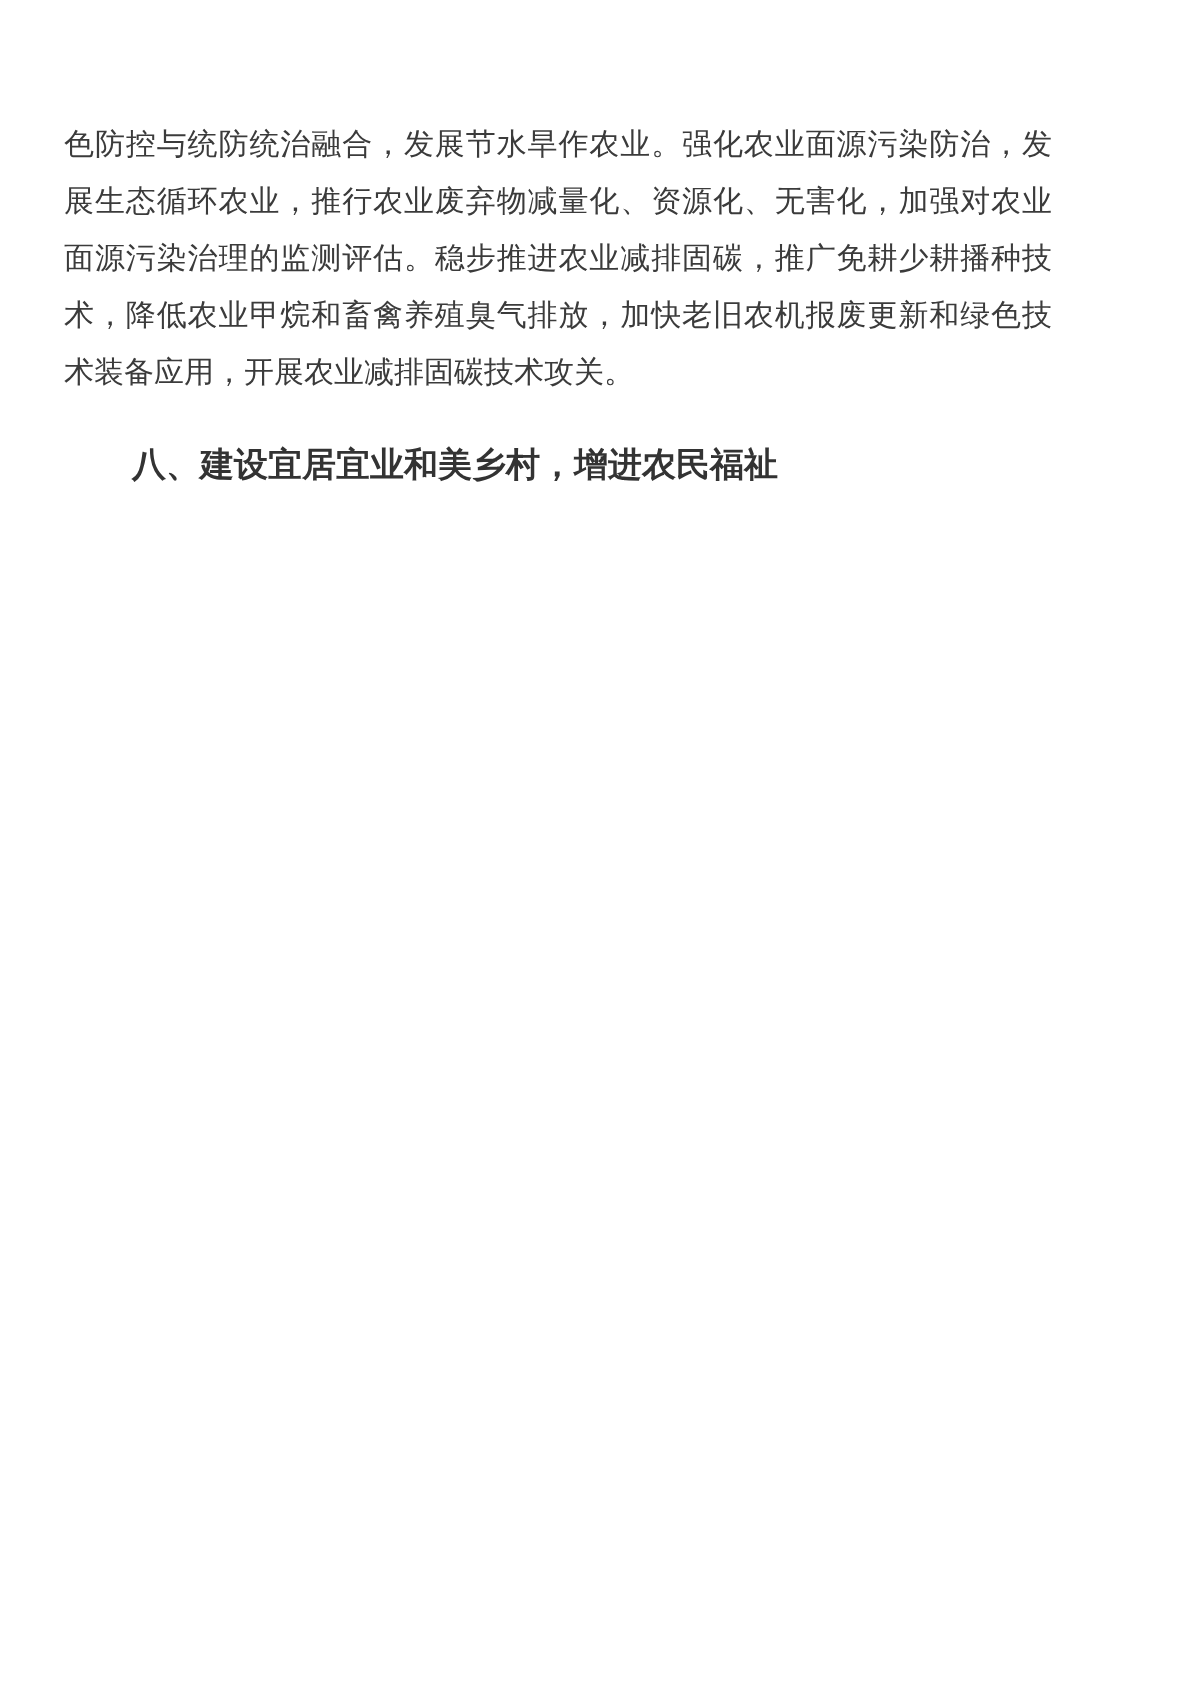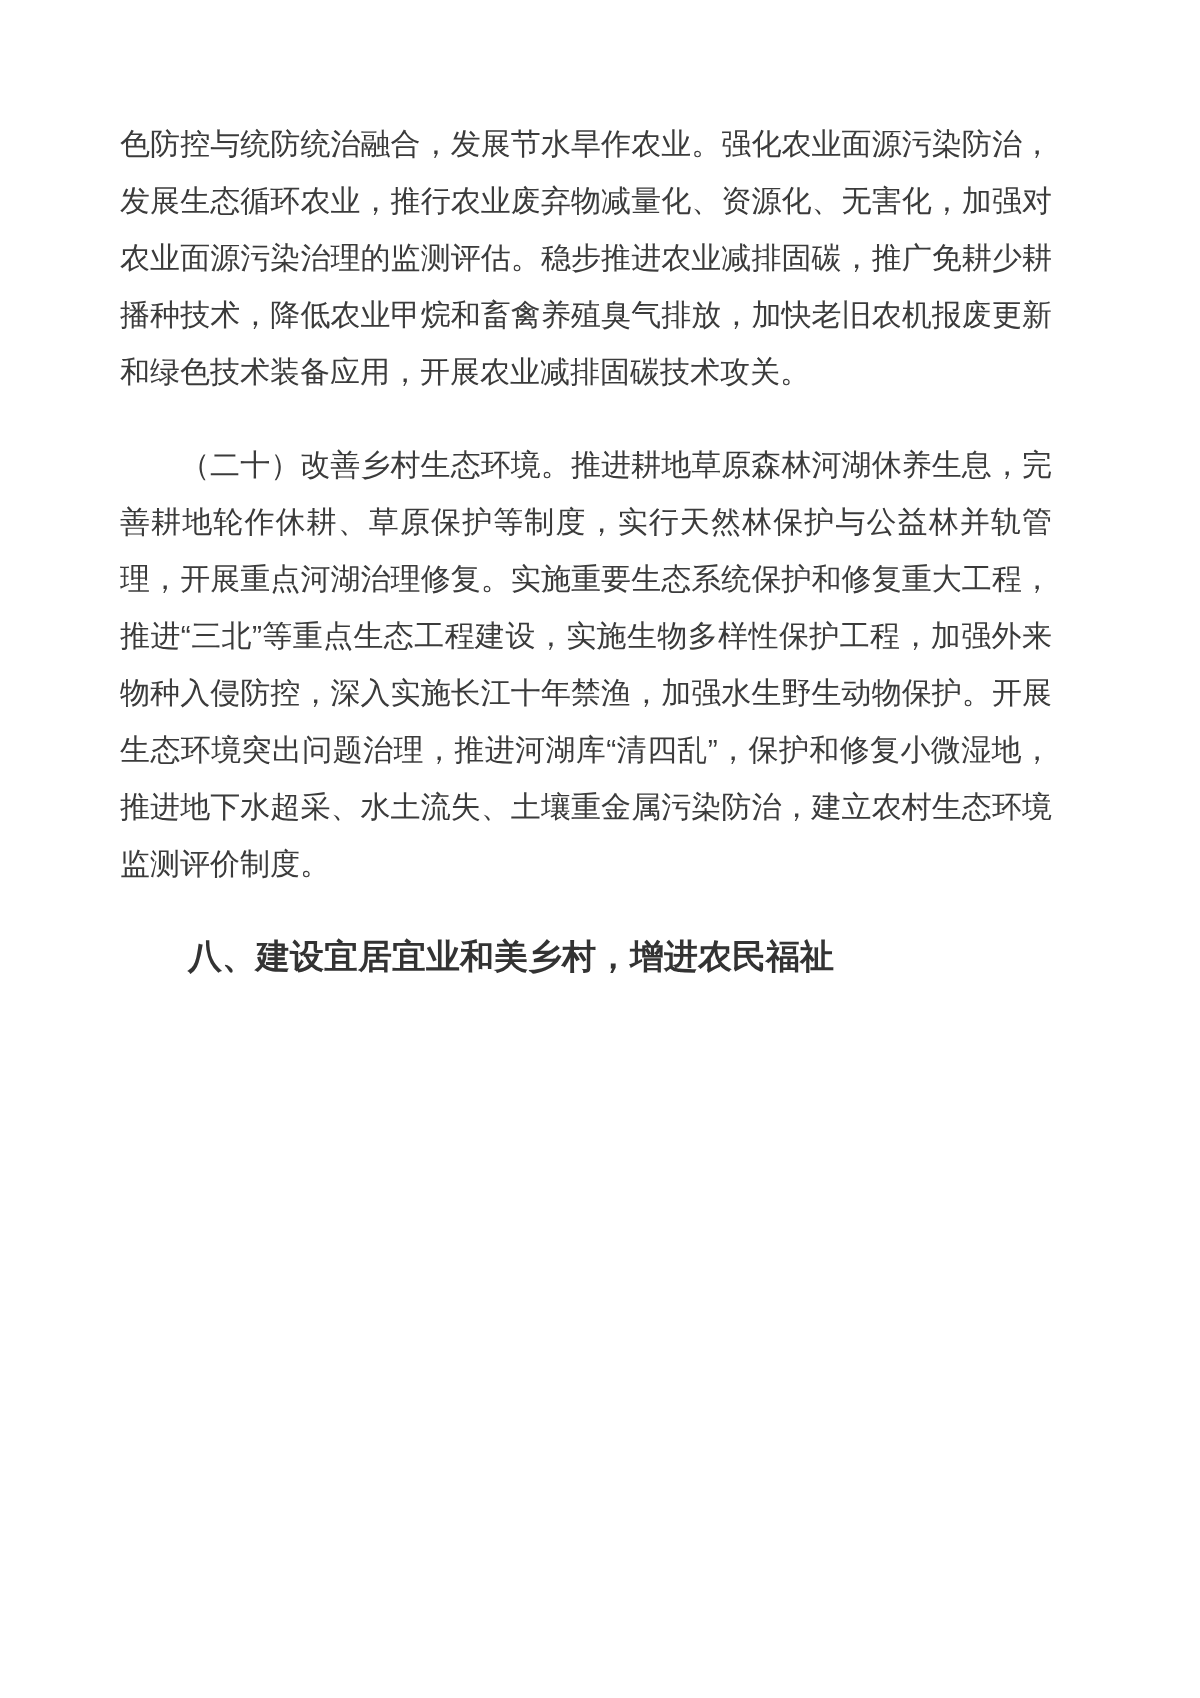--- a/index.html
+++ b/index.html
@@ -10,21 +10,21 @@
   .page {
     position: relative;
     width: 1200px;
     height: 1698px;
     background: #ffffff;
     overflow: hidden;
     font-family: "Liberation Sans", sans-serif;
   }
   .content {
     box-sizing: border-box;
-    padding: 115px 148px 0 120px; 
+    padding: 115px 148px 0 64px; 
   }
   .para {
     margin: 0 0 36px 0;
     font-size: 30px;
     line-height: 57px;
     color: #3b3b3b;
     text-align: justify;
     letter-spacing: 0;
     word-break: normal;
   }
@@ -40,16 +40,15 @@
     text-indent: 2em;
     text-align: justify;
   }
 </style>
 </head>
 <body>
 
 <div class="page">
   <div class="content">
     <p class="para">色防控与统防统治融合，发展节水旱作农业。强化农业面源污染防治，发展生态循环农业，推行农业废弃物减量化、资源化、无害化，加强对农业面源污染治理的监测评估。稳步推进农业减排固碳，推广免耕少耕播种技术，降低农业甲烷和畜禽养殖臭气排放，加快老旧农机报废更新和绿色技术装备应用，开展农业减排固碳技术攻关。</p>
-    <p class="para indent">（二十）改善乡村生态环境。推进耕地草原森林河湖休养生息，完善耕地轮作休耕、草原保护等制度，实行天然林保护与公益林并轨管理，开展重点河湖治理修复。实施重要生态系统保护和修复重大工程，推进“三北”等重点生态工程建设，实施生物多样性保护工程，加强外来物种入侵防控，深入实施长江十年禁渔，加强水生野生动物保护。开展生态环境突出问题治理，推进河湖库“清四乱”，保护和修复小微湿地，推进地下水超采、水土流失、土壤重金属污染防治，建立农村生态环境监测评价制度。</p>
     <h2 class="heading">八、建设宜居宜业和美乡村，增进农民福祉</h2>
   </div>
 </div>
 
 </body></html>

